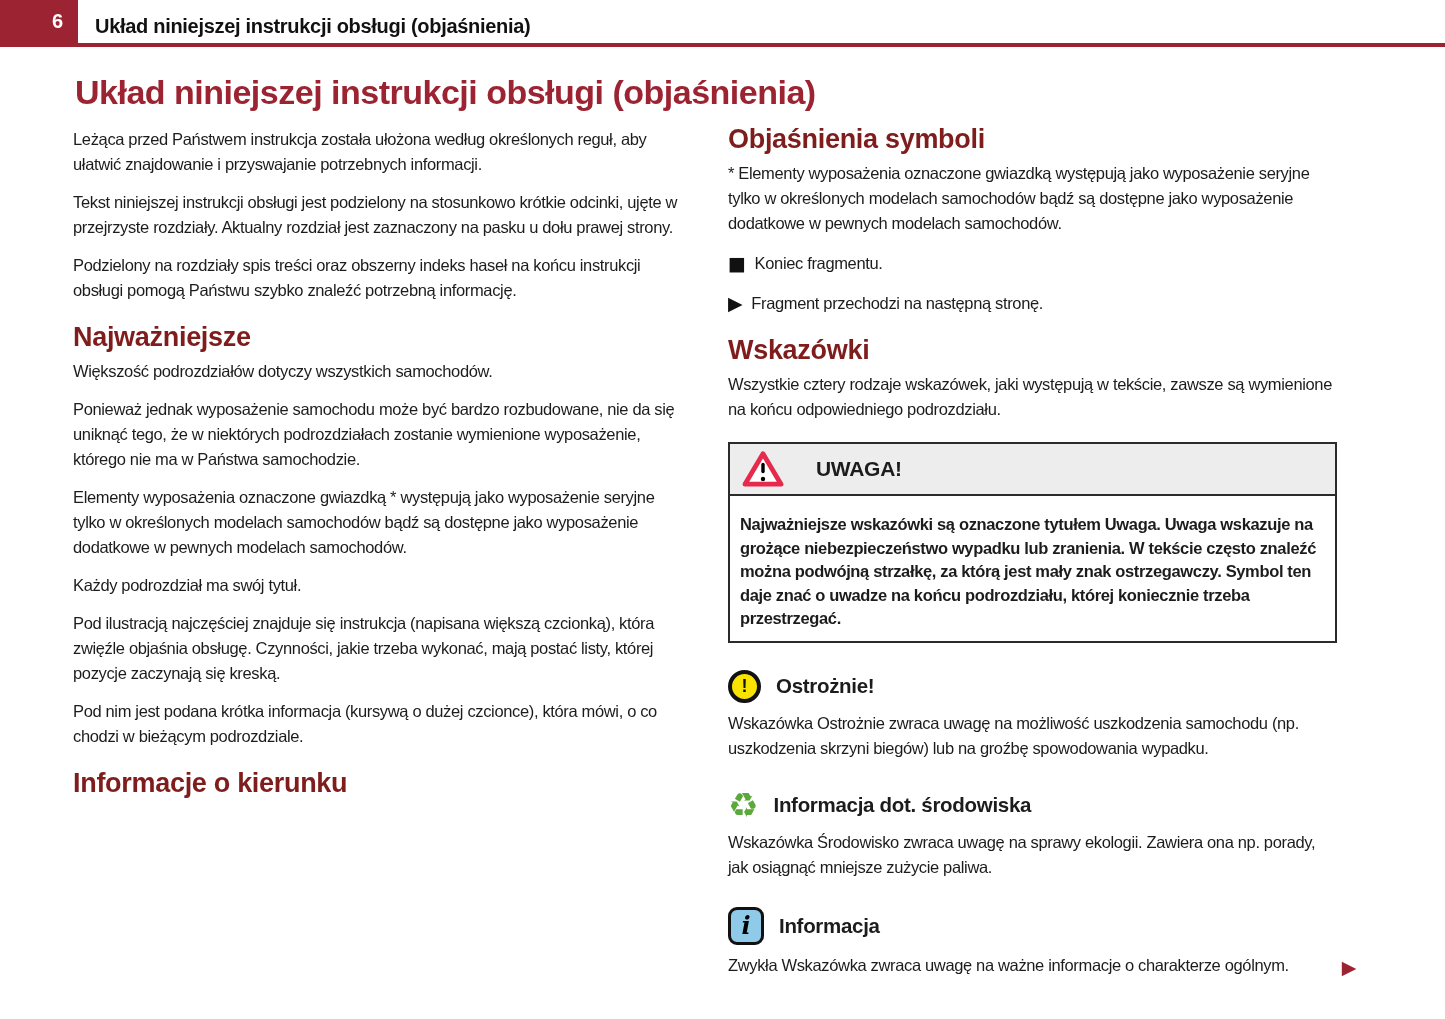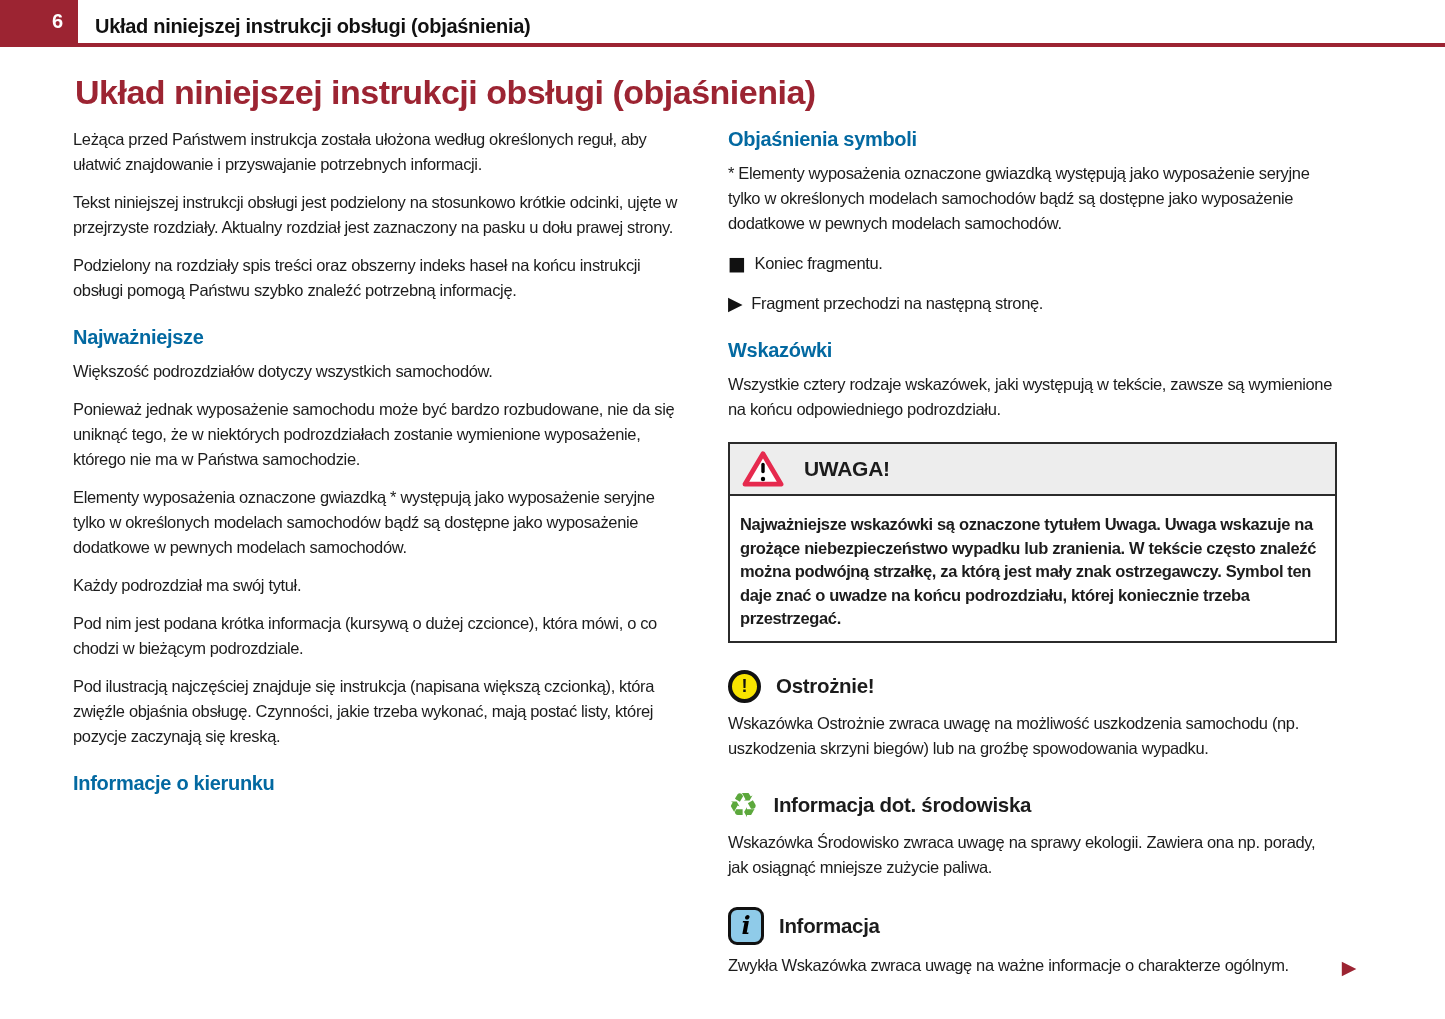--- a/index.html
+++ b/index.html
@@ -23,34 +23,34 @@
   .main-title{
     margin:25px 108px 15px 75px;font-size:34px;line-height:40px;font-weight:bold;
     color:#9c2432;letter-spacing:-0.5px;
   }
   
   .columns{display:flex;gap:46px;margin:0 108px 0 73px;align-items:flex-start;}
   .col{flex:1;min-width:0;}
   .col > :first-child{margin-top:0;}
   p.body{font-size:16.5px;line-height:25px;letter-spacing:-0.35px;margin:0 0 13px;}
   h2.sec{
-    font-size:20px;line-height:25px;color:#0369a1;font-weight:bold;
+    font-size:27px;line-height:25px;color:#7f1d1d;font-weight:bold;
     letter-spacing:-0.3px;margin:22px 0 9px;
   }
   .b{font-weight:normal;}
   
   .symbol-row{
     display:flex;align-items:center;gap:9px;margin:15px 0;
     font-size:16.5px;letter-spacing:-0.35px;line-height:25px;
   }
   .sym{font-family:"DejaVu Sans",sans-serif;font-size:19px;line-height:1;color:#111;}
   
   .warning-box{border:2px solid #2b2b2b;margin:20px 0 27px;}
   .warning-head{
-    display:flex;align-items:center;gap:20px;background:#ededed;
+    display:flex;align-items:center;gap:32px;background:#ededed;
     padding:6px 12px;border-bottom:2px solid #2b2b2b;
   }
   .warning-title{font-size:21px;font-weight:bold;letter-spacing:-0.3px;}
   .warning-body{
     padding:17px 10px 10px;font-weight:bold;font-size:16.5px;line-height:23.5px;
     letter-spacing:-0.35px;
   }
   
   .tip-head{display:flex;align-items:center;gap:15px;margin:27px 0 8px;}
   .tip-title{font-size:20.5px;font-weight:bold;letter-spacing:-0.3px;}
@@ -95,22 +95,22 @@
 
     <p class="body"><span>Tekst niniejszej instrukcji obsługi jest podzielony na stosunkowo krótkie odcinki, ujęte w przejrzyste </span><span class="b">rozdziały</span><span>. Aktualny rozdział jest zaznaczony na pasku u dołu prawej strony.</span></p>
     <p class="body"><span>Podzielony na rozdziały </span><span class="b">spis treści</span><span> oraz obszerny </span><span class="b">indeks haseł</span><span> na końcu instrukcji obsługi pomogą Państwu szybko znaleźć potrzebną informację.</span></p>
 
     <h2 class="sec">Najważniejsze</h2>
     <p class="body"><span>Większość </span><span class="b">podrozdziałów</span><span> dotyczy wszystkich samochodów.</span></p>
     <p class="body"><span>Ponieważ jednak wyposażenie samochodu może być bardzo rozbudowane, nie da się uniknąć tego, że w niektórych podrozdziałach zostanie wymienione wyposażenie, którego nie ma w Państwa samochodzie.</span></p>
     <p class="body"><span>Elementy wyposażenia oznaczone gwiazdką * występują jako wyposażenie seryjne tylko w określonych modelach samochodów bądź są dostępne jako wyposażenie dodatkowe w pewnych modelach samochodów.</span></p>
 
     <p class="body"><span>Każdy podrozdział ma swój </span><span class="b">tytuł</span><span>.</span></p>
+    <p class="body"><span>Pod ilustracją najczęściej znajduje się </span><span class="b">instrukcja</span><span> (napisana większą czcionką), która zwięźle objaśnia obsługę. </span><span class="b">Czynności</span><span>, jakie trzeba wykonać, mają postać listy, której pozycje zaczynają się kreską.</span></p>
     <p class="body"><span>Pod nim jest podana </span><span class="b">krótka informacja</span><span> (kursywą o dużej czcionce), która mówi, o co chodzi w bieżącym podrozdziale.</span></p>
-    <p class="body"><span>Pod ilustracją najczęściej znajduje się </span><span class="b">instrukcja</span><span> (napisana większą czcionką), która zwięźle objaśnia obsługę. </span><span class="b">Czynności</span><span>, jakie trzeba wykonać, mają postać listy, której pozycje zaczynają się kreską.</span></p>
 
     <h2 class="sec">Informacje o kierunku</h2>
   </div>
 
   <div class="col">
     <h2 class="sec">Objaśnienia symboli</h2>
     <p class="body"><span>* Elementy wyposażenia oznaczone gwiazdką występują jako wyposażenie seryjne tylko w określonych modelach samochodów bądź są dostępne jako wyposażenie dodatkowe w pewnych modelach samochodów.</span></p>
 
     <div class="symbol-row">
       <span class="sym">■</span>

